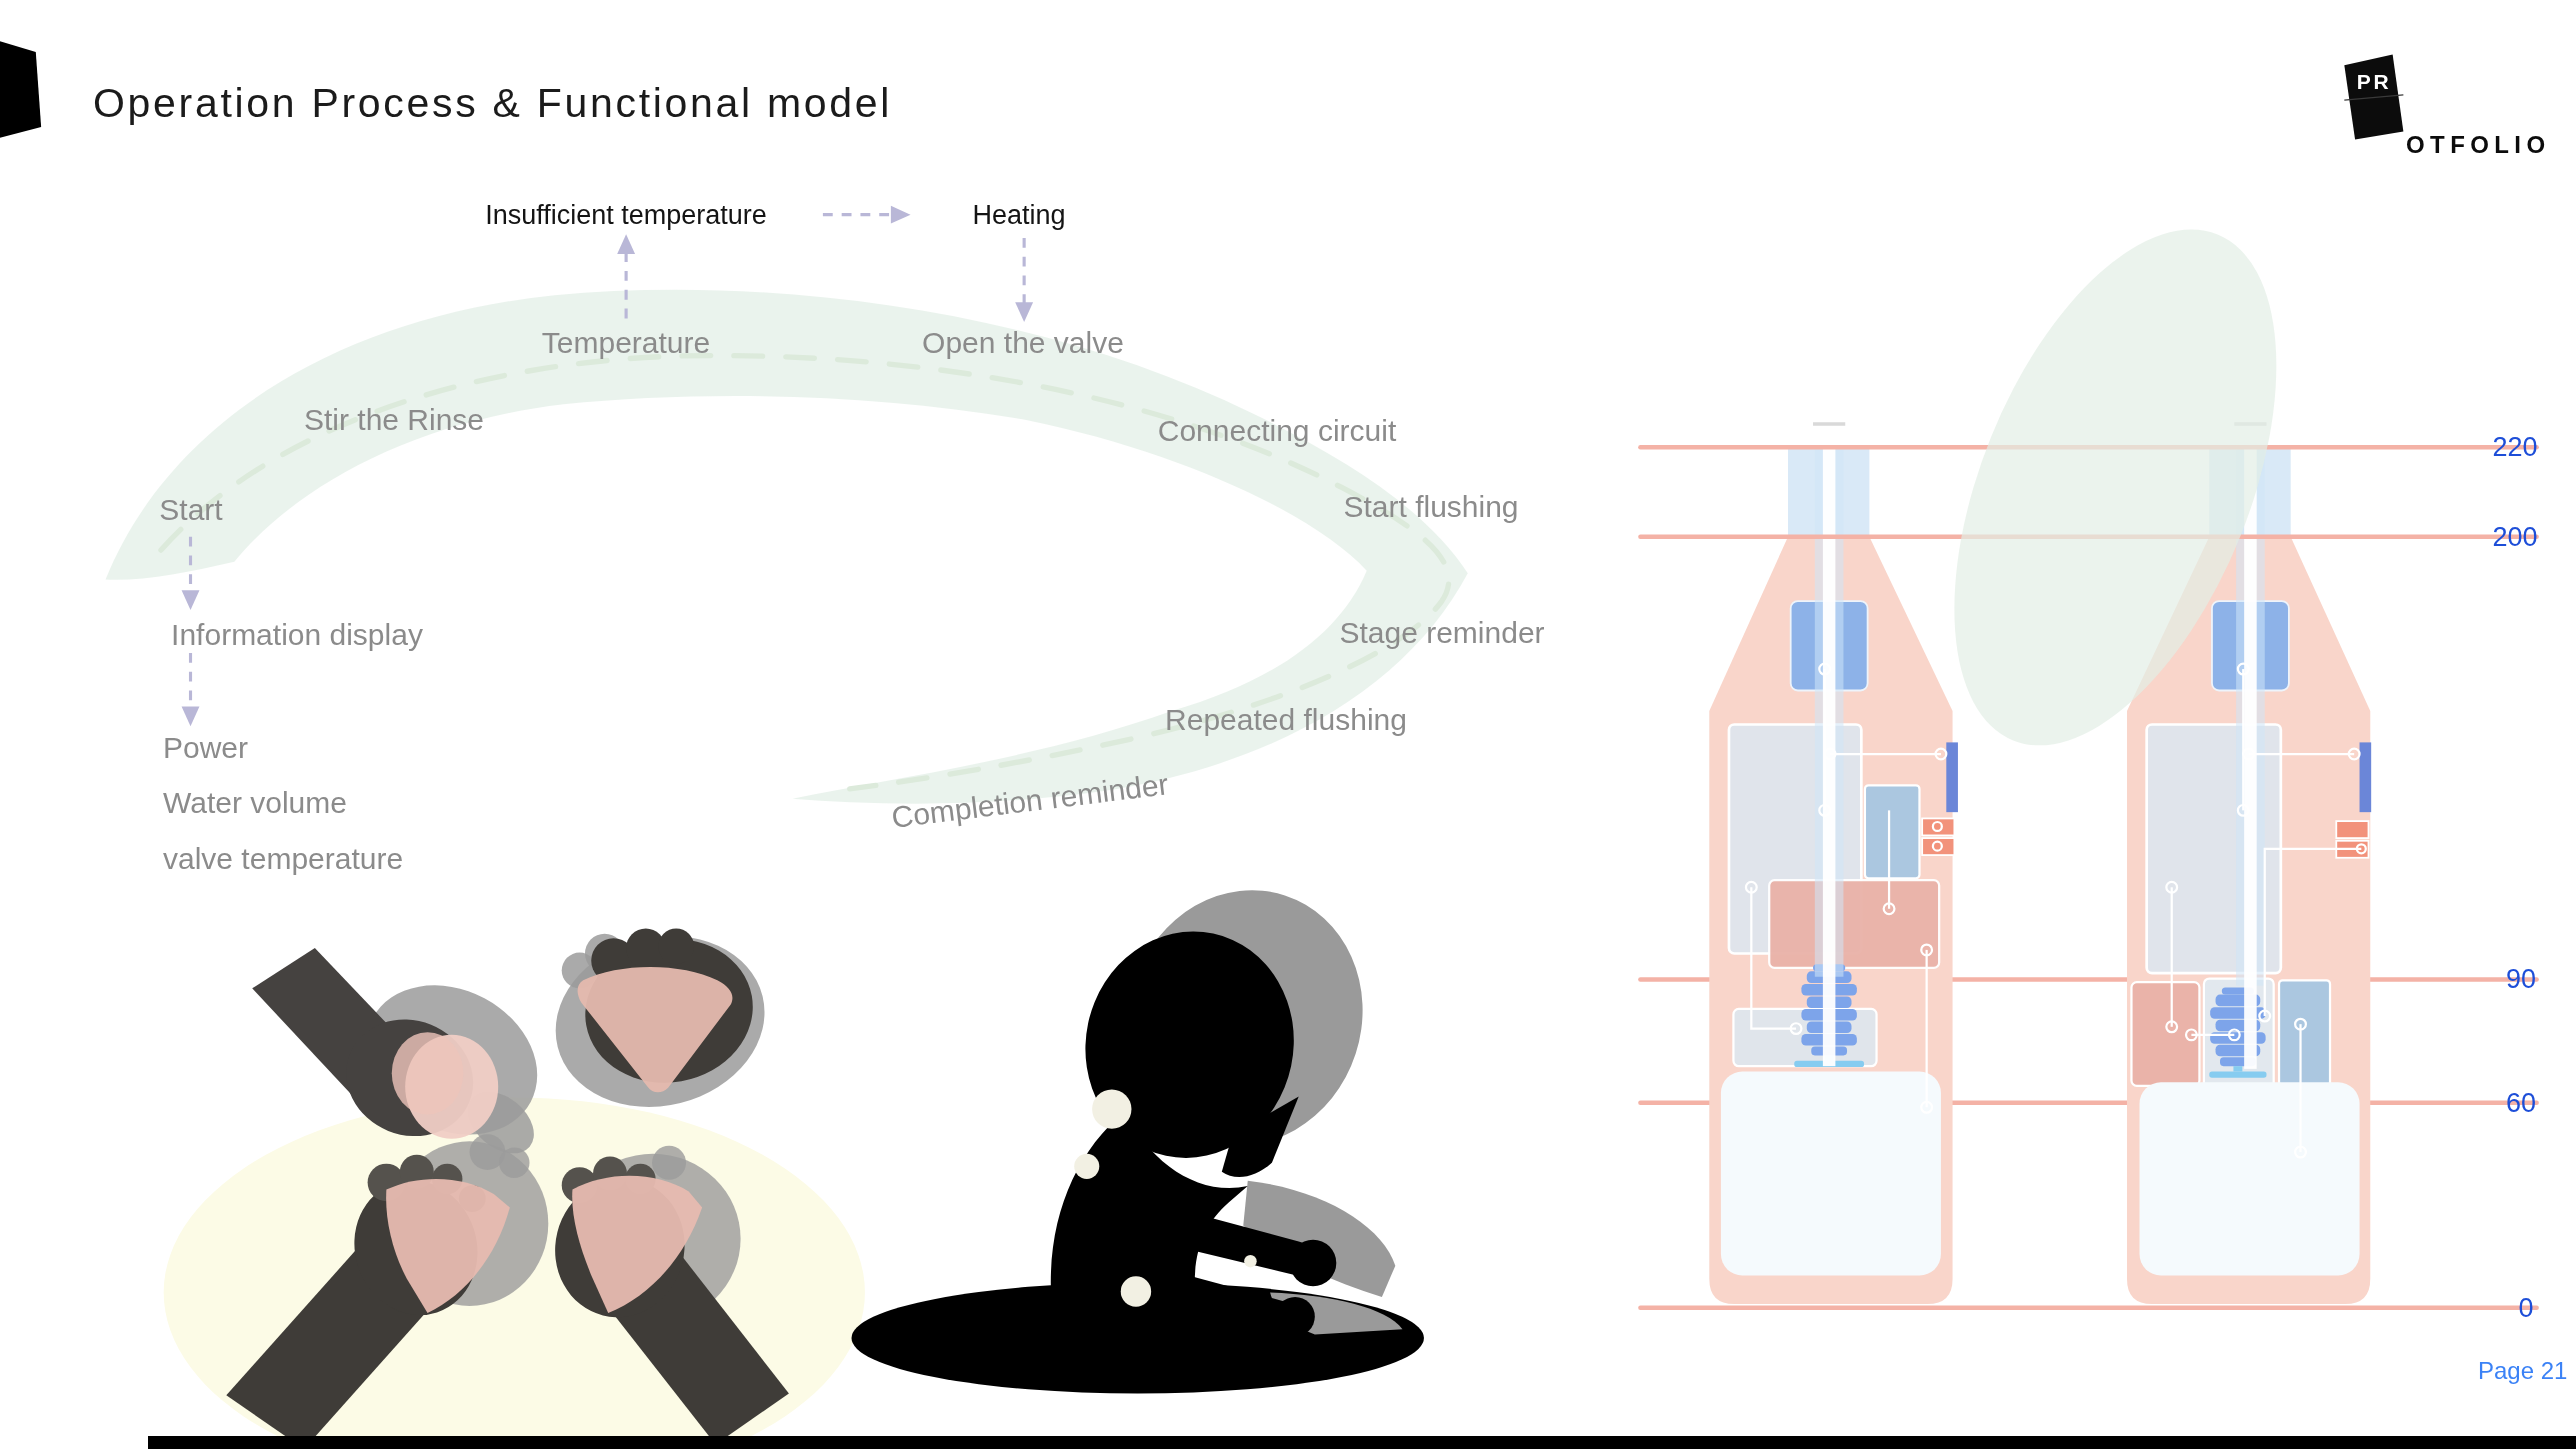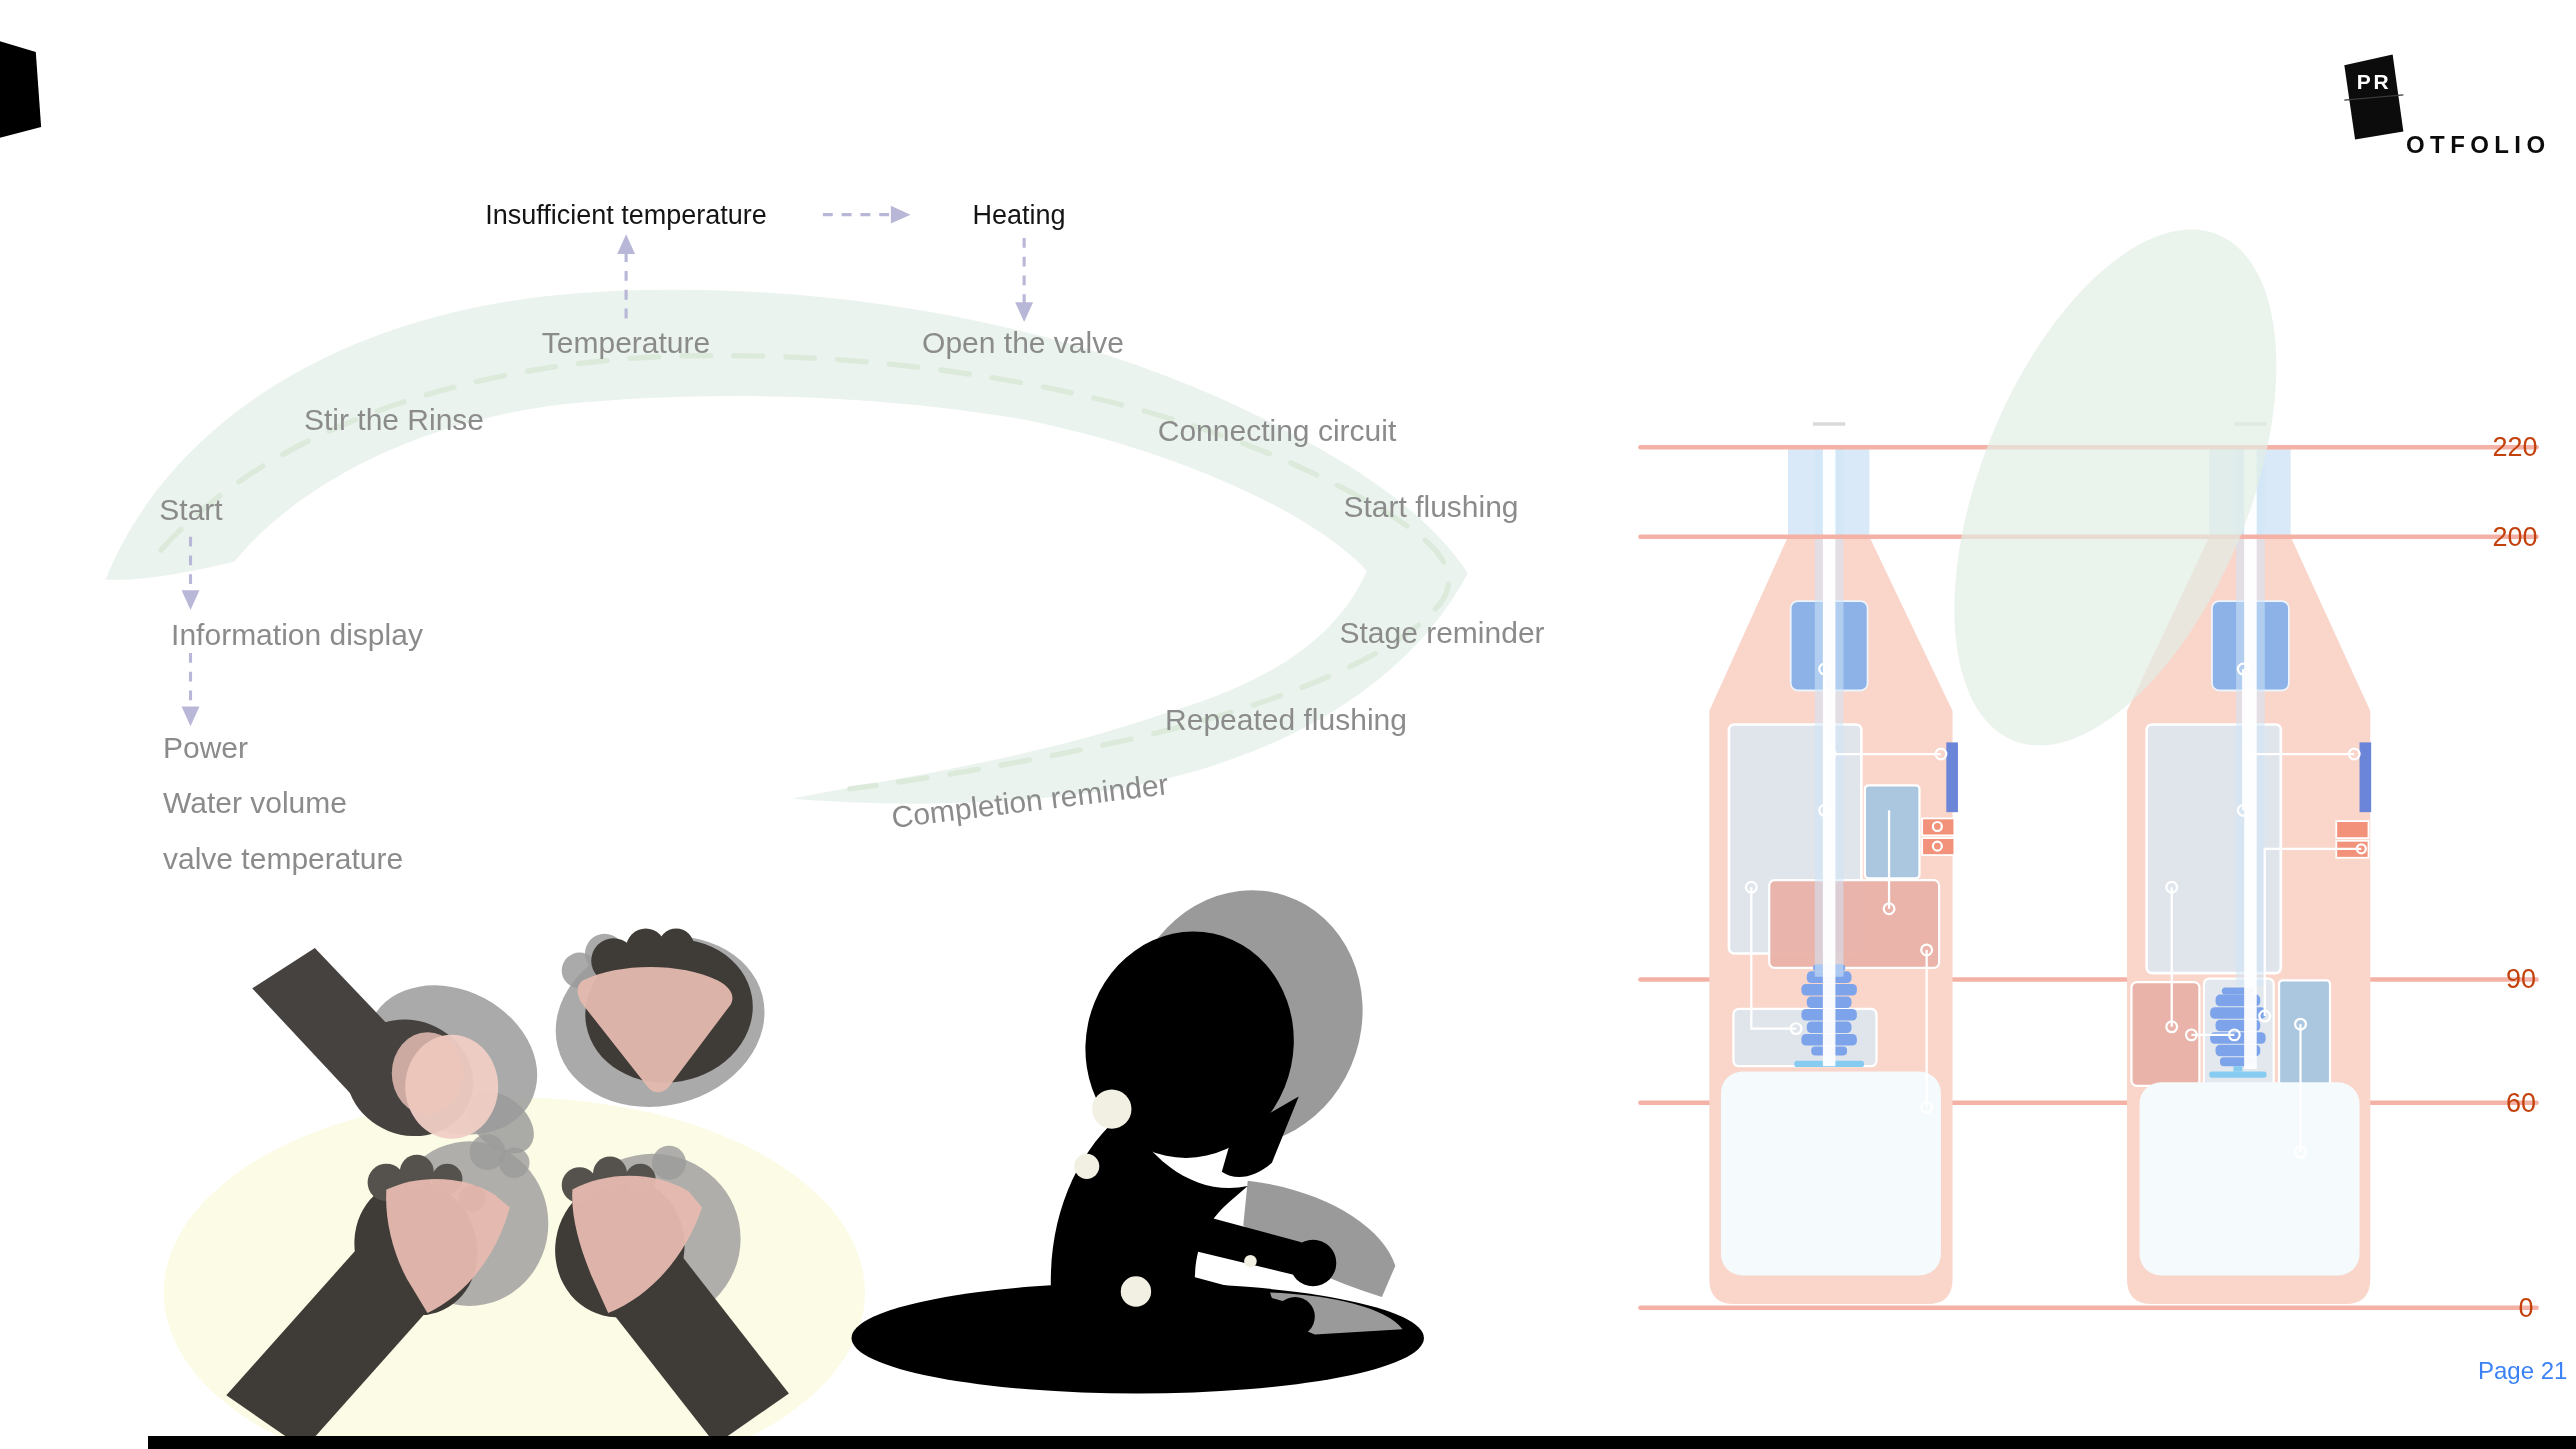--- a/index.html
+++ b/index.html
@@ -13,21 +13,21 @@
       font-size:24px;font-weight:bold;letter-spacing:5.4px;color:#0c0c0c;white-space:nowrap;margin-top:36px;}
   .brand-box-text{position:absolute;left:2374px;top:82px;transform:translate(-50%,-50%);
       font-size:21px;font-weight:bold;letter-spacing:2.7px;color:#ffffff;}
   
   .flb{position:absolute;transform:translate(-50%,-50%);font-size:30px;color:#8b8b8b;
        white-space:nowrap;}
   .flb.em{color:#141414;font-size:27px;}
   .flb.left{transform:translateY(-50%);}
   .flb.tilt{transform:translate(-50%,-50%) rotate(-7deg);}
   
-  .scale-num{position:absolute;transform:translate(-50%,-50%);font-size:27px;color:#c2410c;
+  .scale-num{position:absolute;transform:translate(-50%,-50%);font-size:27px;color:#1d4ed8;
        white-space:nowrap;text-align:right;}
   .page-num{position:absolute;left:2478px;top:1371px;transform:translateY(-50%);
        font-size:24px;color:#3b82f6;white-space:nowrap;}
   .bottom-bar{position:absolute;left:148px;top:1436px;width:2428px;height:12.5px;background:#000;}
 </style>
 </head>
 <body>
 
 <div id="stage">
 
@@ -259,20 +259,21 @@
       </g>
     </g>
 
     <polygon points="0,46 40,58 46,142 0,154" fill="#000000"></polygon>
     <g>
       <polygon points="2621,73 2675,61 2687,147 2633,156" fill="#0c0c0c"></polygon>
       <line x1="2621" y1="112" x2="2687" y2="106" stroke="#3a3a3a" stroke-width="1.5"></line>
     </g>
   </svg>
 
+  <div class="page-title">Operation Process &amp; Functional model</div>
   <div class="brand-box-text">PR</div>
   <div class="brand-word">OTFOLIO</div>
 
   <div class="flb em" style="left:626px;top:215px;">Insufficient temperature</div>
   <div class="flb em" style="left:1019px;top:215px;">Heating</div>
   <div class="flb" style="left:626px;top:343px;">Temperature</div>
   <div class="flb" style="left:1023px;top:343px;">Open the valve</div>
   <div class="flb" style="left:394px;top:420px;">Stir the Rinse</div>
   <div class="flb" style="left:191px;top:510px;">Start</div>
   <div class="flb" style="left:1277px;top:431px;">Connecting circuit</div>

